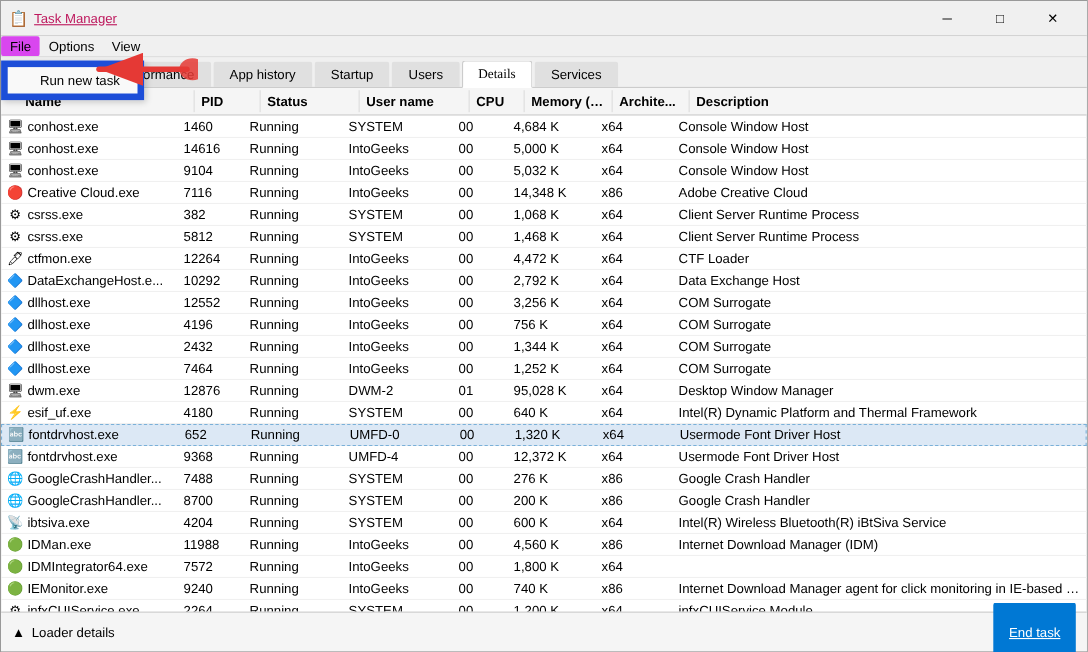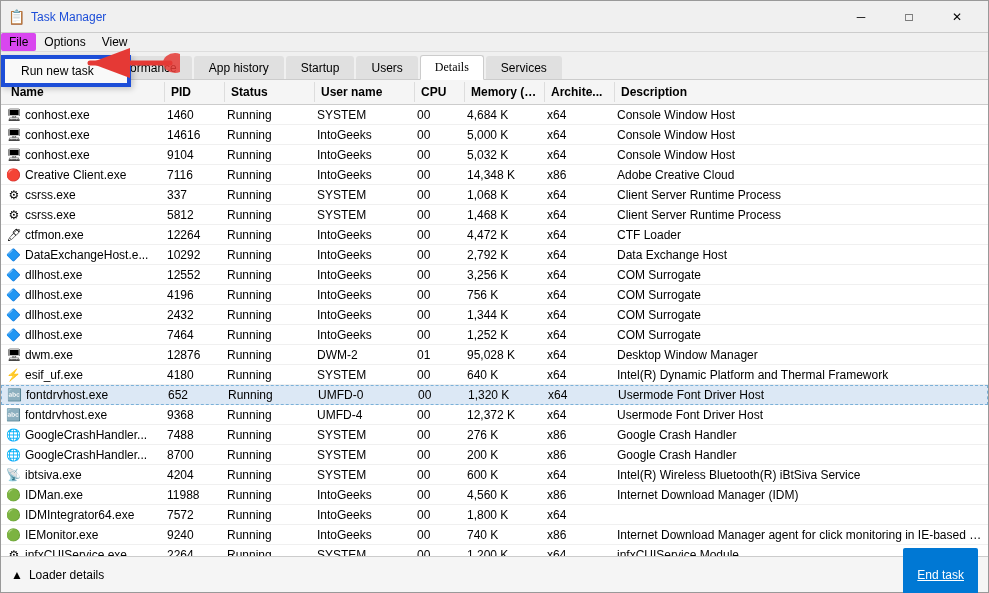--- a/index.html
+++ b/index.html
@@ -38,21 +38,22 @@
       margin-right: 6px;
       display: flex;
       align-items: center;
       justify-content: center;
       font-size: 14px;
     }
     .title-bar-text {
       flex: 1;
       font-size: 12px;
       font-weight: normal;
-      color: #1d4ed8;
+      color: #be185d;
+      text-decoration: underline;
     }
     .title-bar-controls {
       display: flex;
       gap: 2px;
     }
     .title-btn {
       width: 46px;
       height: 28px;
       background: transparent;
       border: none;
@@ -71,24 +72,25 @@
       border-radius: 2px;
     }
     .dropdown-overlay {
       position: relative;
     }
     .dropdown-menu {
       position: absolute;
       top: 22px;
       left: 0;
       background: #f9f9f9;
-      border: 4px solid #1d4ed8;
+      border: 6px solid #1d4ed8;
       box-shadow: 2px 2px 6px rgba(0,0,0,0.2);
       z-index: 100;
       min-width: 130px;
+      text-align: right;
     }
     .dropdown-menu-item {
       padding: 5px 16px;
       cursor: pointer;
       font-size: 12px;
       white-space: nowrap;
     }
     .tabs-bar {
       background: #f0f0f0;
       display: flex;
@@ -118,21 +120,21 @@
       flex: 1;
       display: flex;
       flex-direction: column;
       overflow: hidden;
     }
     .table-header {
       display: grid;
       grid-template-columns: 160px 60px 90px 100px 50px 80px 70px 1fr;
       background: #f5f5f5;
       border-bottom: 1px solid #ccc;
-      padding: 2px 4px;
+      padding: 2px 16px;
       font-weight: 600;
       font-size: 12px;
       padding-right: 14px;
     }
     .table-header .col-header {
       padding: 3px 6px;
       border-right: 1px solid #ddd;
       cursor: pointer;
       user-select: none;
       white-space: nowrap;
@@ -290,36 +292,36 @@
             <div class="table-cell">Running</div>
             <div class="table-cell">IntoGeeks</div>
             <div class="table-cell">00</div>
             <div class="table-cell">5,032 K</div>
             <div class="table-cell">x64</div>
             <div class="table-cell">Console Window Host</div>
           </div>
           <div class="table-row">
             <div class="table-cell name-cell">
               <span class="proc-icon">🔴</span>
-              <span>Creative Client.exe</span>
+              <span>Creative Cloud.exe</span>
             </div>
             <div class="table-cell">7116</div>
             <div class="table-cell">Running</div>
             <div class="table-cell">IntoGeeks</div>
             <div class="table-cell">00</div>
             <div class="table-cell">14,348 K</div>
             <div class="table-cell">x86</div>
             <div class="table-cell">Adobe Creative Cloud</div>
           </div>
           <div class="table-row">
             <div class="table-cell name-cell">
               <span class="proc-icon">⚙</span>
               <span>csrss.exe</span>
             </div>
-            <div class="table-cell">337</div>
+            <div class="table-cell">382</div>
             <div class="table-cell">Running</div>
             <div class="table-cell">SYSTEM</div>
             <div class="table-cell">00</div>
             <div class="table-cell">1,068 K</div>
             <div class="table-cell">x64</div>
             <div class="table-cell">Client Server Runtime Process</div>
           </div>
           <div class="table-row">
             <div class="table-cell name-cell">
               <span class="proc-icon">⚙</span>

